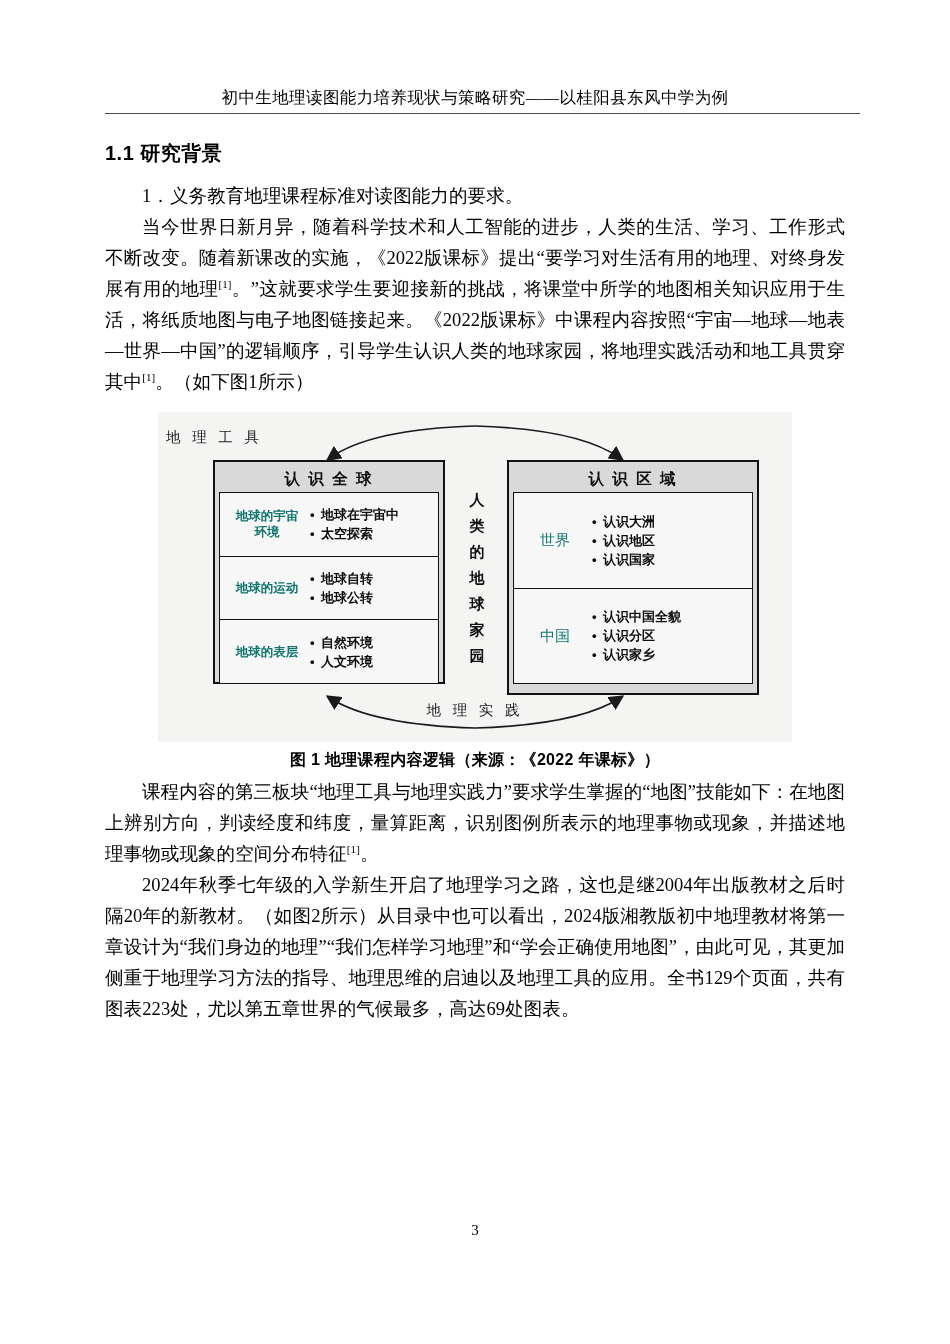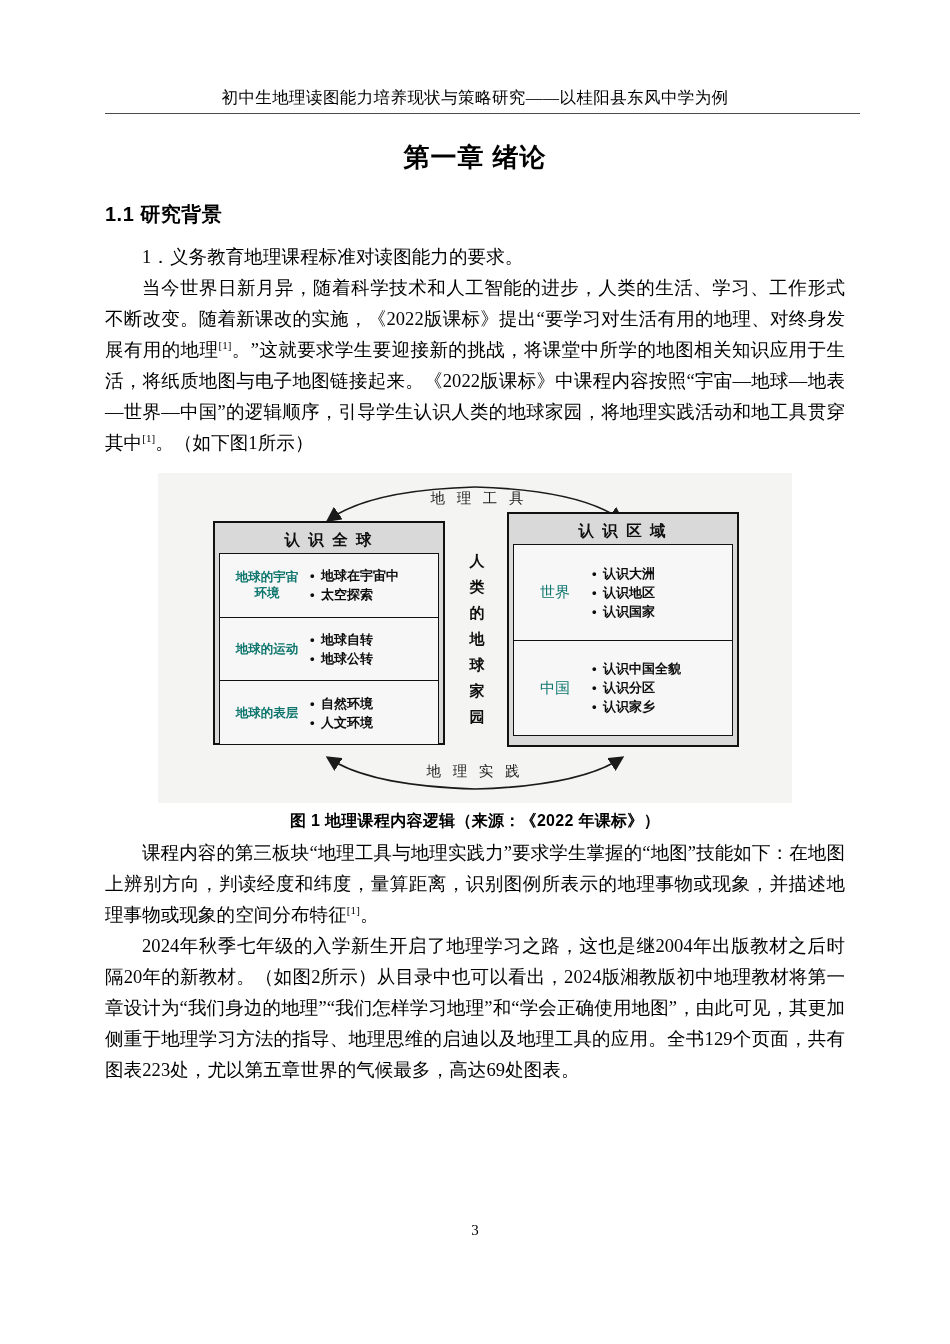--- a/index.html
+++ b/index.html
@@ -104,33 +104,33 @@
   }
 
   .arc-label {
     position: absolute;
     font-family: "Liberation Serif", "DejaVu Serif", serif;
     font-size: 14.5px;
     letter-spacing: 4px;
     color: #1a1a1a;
     white-space: nowrap;
   }
-  .arc-label.top { left: 8px; right: 0; text-align: center; top: 16px; }
+  .arc-label.top { left: 8px; right: 0; text-align: left; top: 16px; }
   .arc-label.bottom { left: 0; right: 0; text-align: center; bottom: 22px; }
 
   
   .panel {
     position: absolute;
     box-sizing: border-box;
     border: 2.2px solid #111;
     background: #d9d9d9;
     padding: 4px;
   }
   .panel-left  { left: 55px;  top: 48px; width: 232px; height: 224px; }
-  .panel-right { left: 349px; top: 39px; width: 232px; height: 235px; }
+  .panel-right { left: 349px; top: 48px; width: 252px; height: 235px; }
 
   .panel-title {
     text-align: center;
     font-family: "Liberation Sans", "DejaVu Sans", sans-serif;
     font-weight: bold;
     font-size: 15.5px;
     letter-spacing: 2px;
     line-height: 26px;
     color: #0d0d0d;
   }
@@ -225,21 +225,20 @@
 </head>
 <body>
 
 <div class="page">
 
   <div class="header">
     <div class="header-text">初中生地理读图能力培养现状与策略研究——以桂阳县东风中学为例</div>
     <div class="header-rule"></div>
   </div>
 
-  <div class="chapter-title">第一章 绪论</div>
 
   <div class="section-heading">1.1 研究背景</div>
 
   <div class="para-block">
     <p class="para indent">1．义务教育地理课程标准对读图能力的要求。</p>
     <p class="para indent"><span>当今世界日新月异，随着科学技术和人工智能的进步，人类的生活、学习、工作形式不断改变。随着新课改的实施，《2022版课标》提出“要学习对生活有用的地理、对终身发展有用的地理</span><sup class="cite">[1]</sup><span>。”这就要求学生要迎接新的挑战，将课堂中所学的地图相关知识应用于生活，将纸质地图与电子地图链接起来。《2022版课标》中课程内容按照“宇宙—地球—地表—世界—中国”的逻辑顺序，引导学生认识人类的地球家园，将地理实践活动和地工具贯穿其中</span><sup class="cite">[1]</sup><span>。（如下图1所示）</span></p>
   </div>
 
   <div class="figure-wrap">
     <div class="figure">

